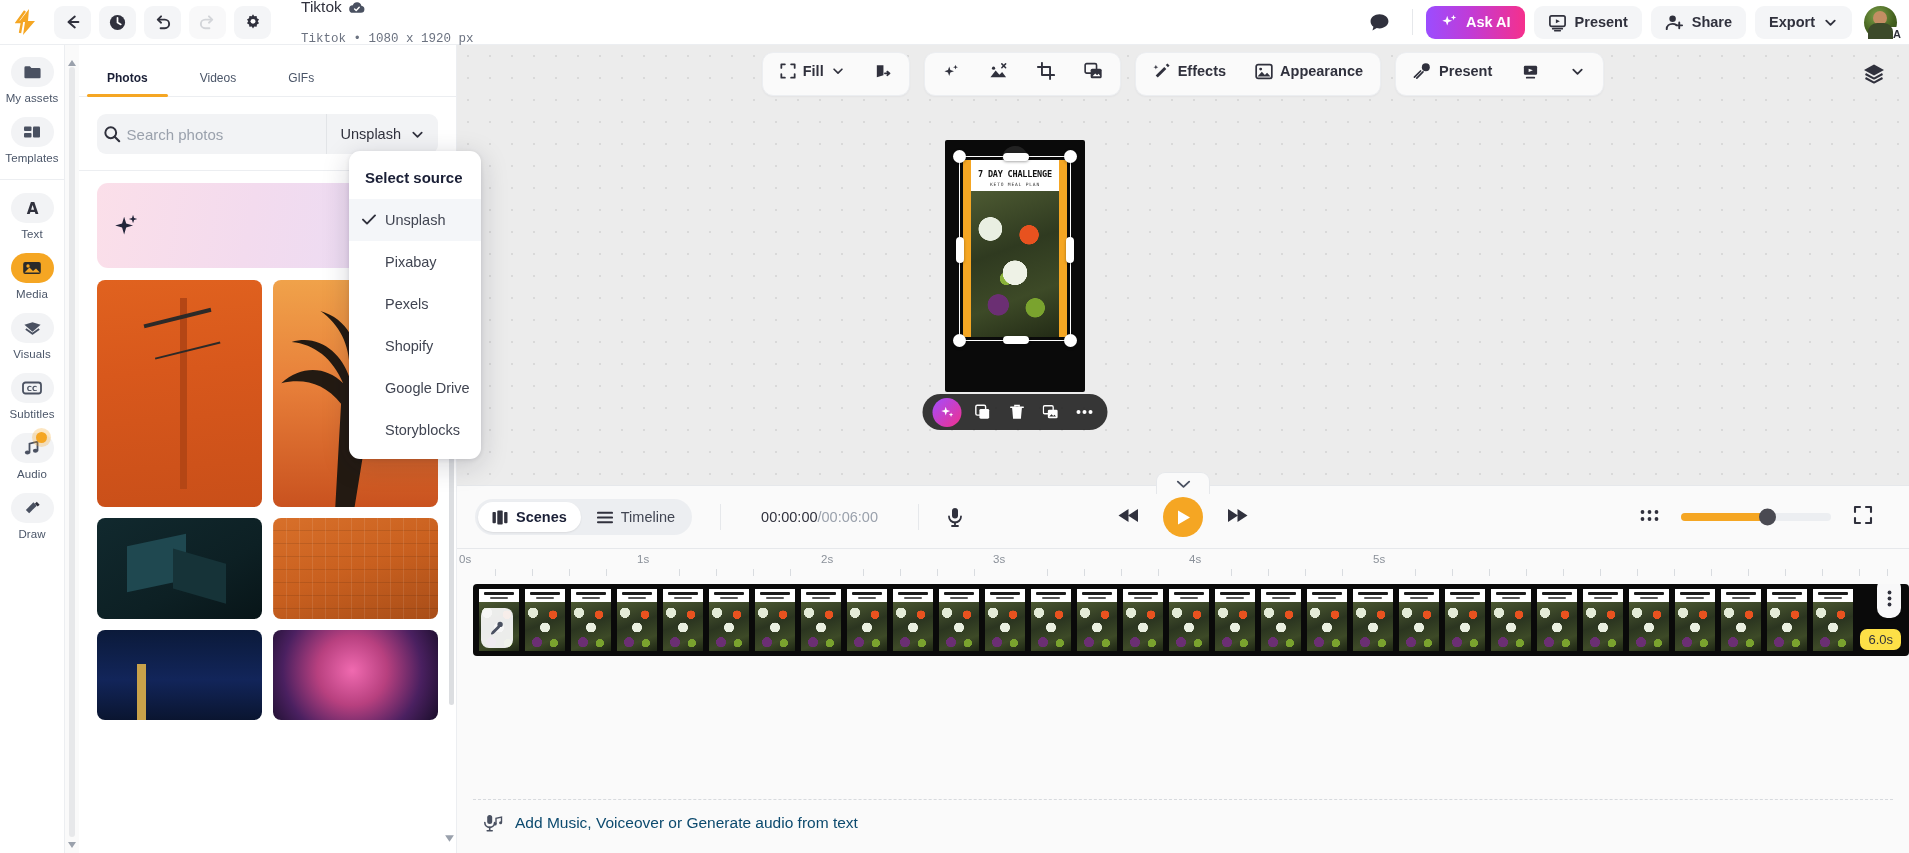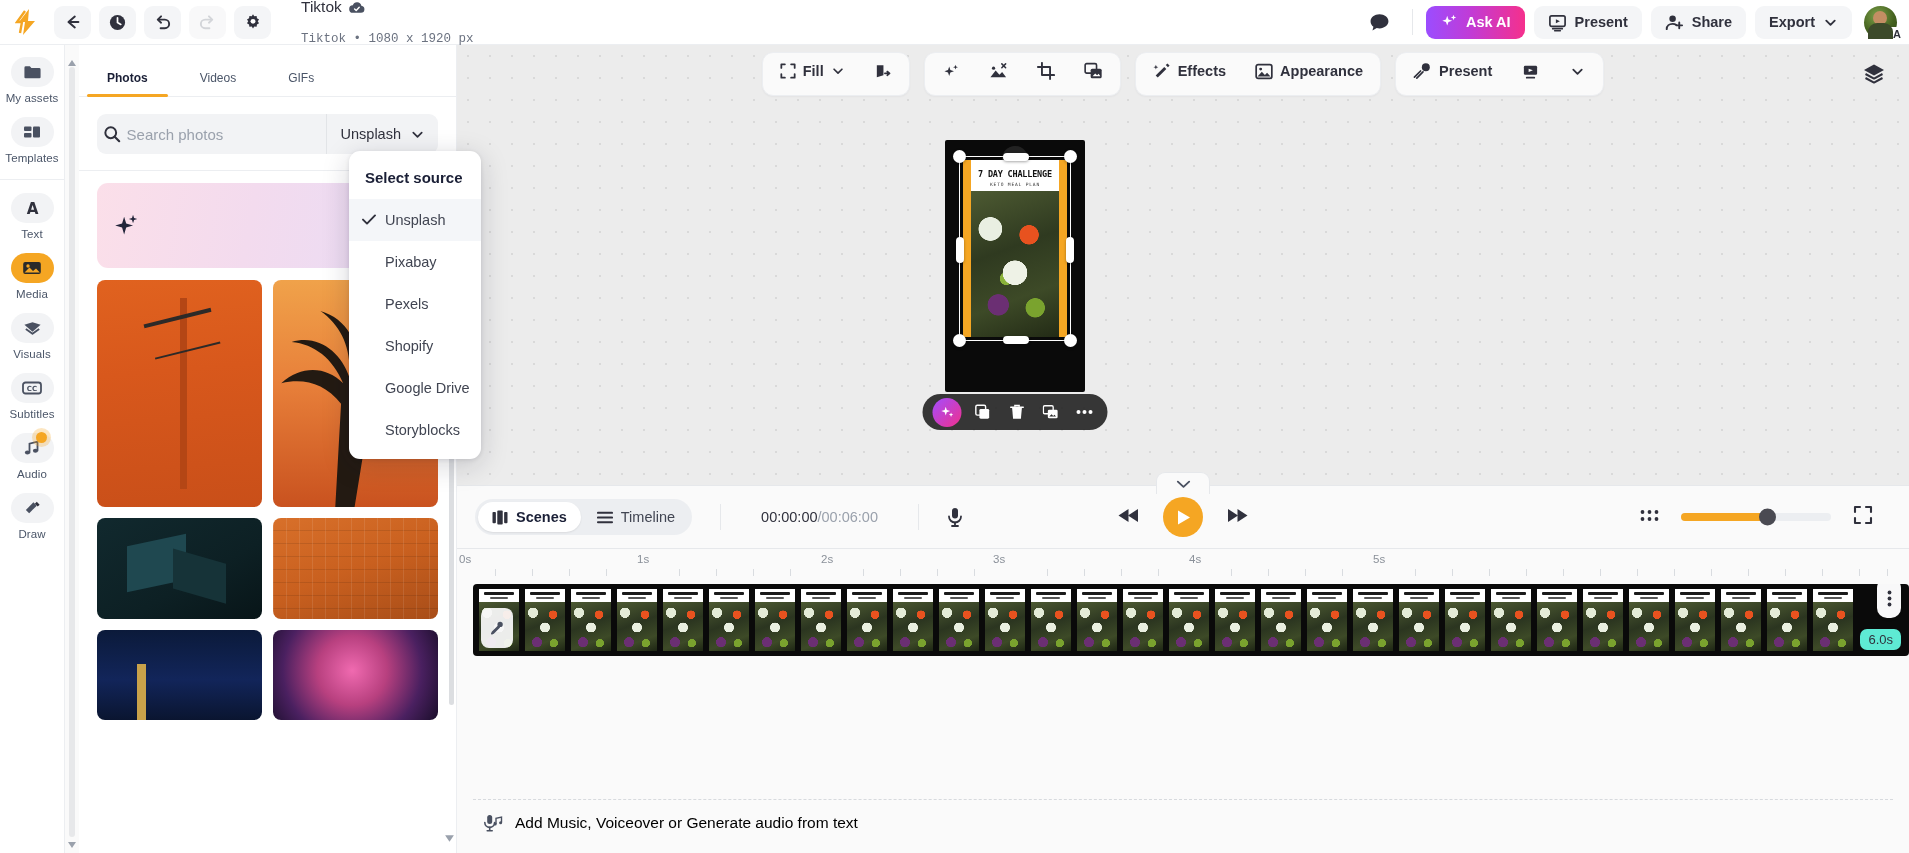--- a/index.html
+++ b/index.html
@@ -216,24 +216,24 @@
   .frame .fh2 { width: 18px; height: 2px; background: #555; border-radius: 1px; margin-top: 2px; }
   .frame .fimg { position:absolute; left:0; right:0; top:13px; bottom:0; background:
       radial-gradient(circle at 50% 52%, #e9efe0 0 15%, transparent 15.5%),
       radial-gradient(circle at 20% 22%, #e4ecd8 0 10%, transparent 10.5%),
       radial-gradient(circle at 70% 26%, #e8521f 0 9%, transparent 9.5%),
       radial-gradient(circle at 30% 82%, #6b2f73 0 10%, transparent 10.5%),
       radial-gradient(circle at 72% 84%, #7aa32e 0 8%, transparent 8.5%),
       linear-gradient(160deg,#4d5a32 0%,#2b3520 45%,#3d4a27 75%,#1e2614 100%);
   }
   .clip-tool { position: absolute; left: 8px; top: 24px; width: 32px; height: 40px; border-radius: 8px; background: rgba(248,248,248,.94); display:flex; align-items:center; justify-content:center; cursor:pointer; }
-  .dur-chip { position: absolute; right: 8px; bottom: 6px; background: #5eead4; border-radius: 7px; padding: 3px 8px; font-size: 13px; color: #30313d; }
+  .dur-chip { position: absolute; right: 8px; bottom: 6px; background: #fde047; border-radius: 7px; padding: 3px 8px; font-size: 13px; color: #30313d; }
   .kebab-chip { position: absolute; right: 8px; top: -6px; width: 24px; height: 40px; border-radius: 10px; background: #f8f8f9; display:flex; align-items:center; justify-content:center; box-shadow: 0 1px 3px rgba(0,0,0,.14); cursor:pointer; }
   .audio-row { position: absolute; left: 16px; right: 16px; bottom: 8px; height: 46px; border-top: 1px dashed #d7dade; display: flex; align-items: center; gap: 12px; padding-left: 10px; }
-  .audio-row .txt { font-size: 15.5px; color: #000000; }
+  .audio-row .txt { font-size: 15.5px; color: #0c4a6e; }
   svg { flex: none; }
 </style>
 </head>
 <body>
 
 <div class="app">
 
   <div class="header">
     <div class="logo">
       <svg width="24" height="26" viewBox="0 0 24 26">

